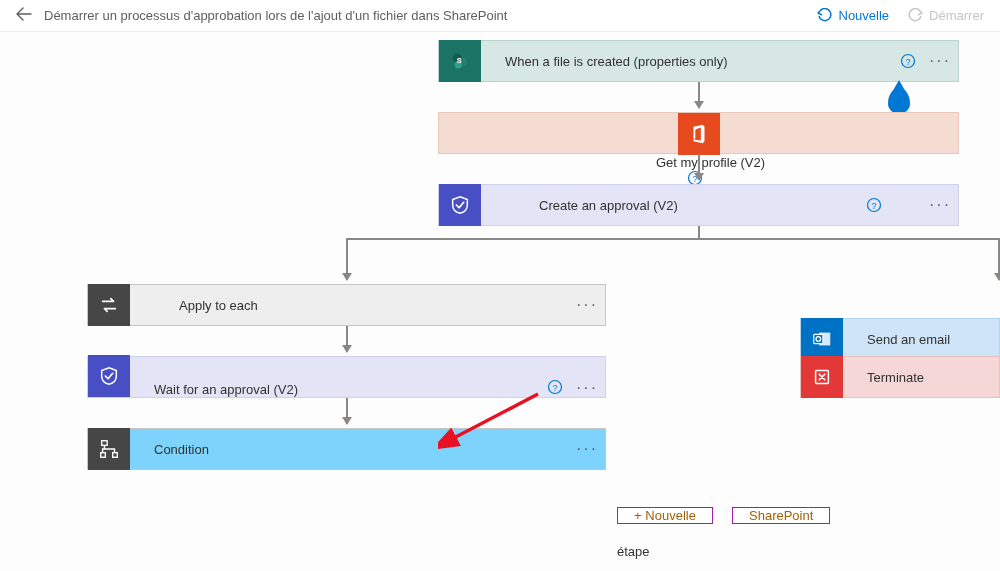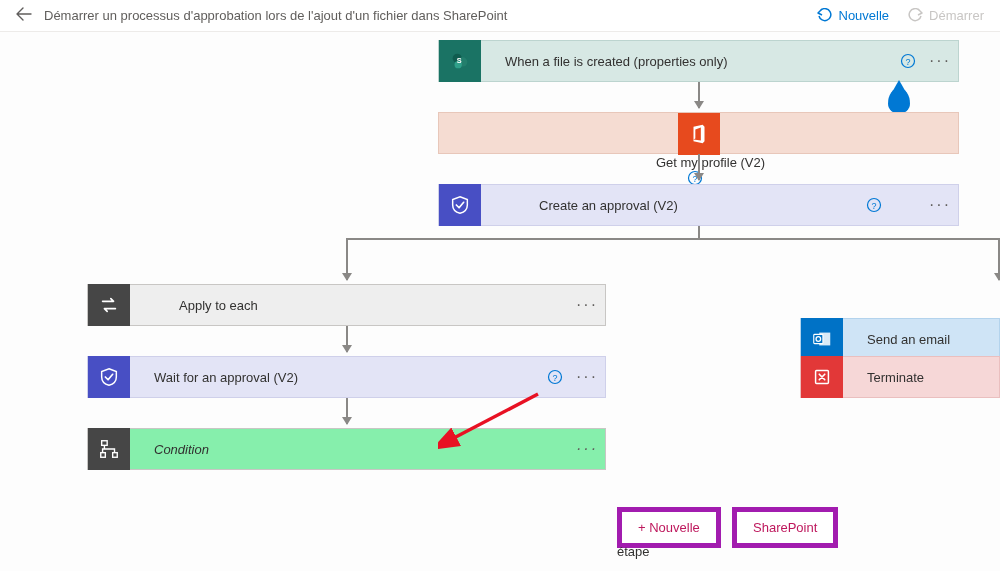--- a/index.html
+++ b/index.html
@@ -96,21 +96,21 @@
 
   
   .card.sharepoint { background: #d7e8e4; border-color: #bcd4cf; }
   .card.sharepoint .icon-box { background: #1a7364; }
   .card.office { background: #f5dcd2; border-color: #e8c7ba; flex-direction: column; }
   .card.office .icon-box { background: #e74a1e; }
   .card.approvals { background: #e3e4f6; border-color: #cfd0ea; }
   .card.approvals .icon-box { background: #484fc4; }
   .card.apply { background: #eeeeee; border-color: #c8c6c4; gap: 25px; }
   .card.apply .icon-box { background: #464646; }
-  .card.condition { background: #86efac; border-color: #c8c6c4; font-style: italic; }
+  .card.condition { background: #7dd3fc; border-color: #c8c6c4; }
   .card.condition .icon-box { background: #464646; }
   .card.outlook { background: #cfe4f6; border-color: #b3d3ed; }
   .card.outlook .icon-box { background: #0072c6; }
   .card.terminate { background: #f6d7d7; border-color: #eabfbf; }
   .card.terminate .icon-box { background: #e23838; }
   .card.wait { background: #e3e4f6; border-color: #cfd0ea; }
   .card.wait .icon-box { background: #484fc4; }
 
   
   .varrow {
@@ -158,25 +158,25 @@
 
   
   .red-arrow {
     position: absolute;
     pointer-events: none;
   }
 
   
   .footer-btn {
     position: absolute;
-    border: 5px solid #a21caf;
+    border: 1px solid #a21caf;
     background: #fff;
-    padding: 8px 16px;
-    font-size: 13px;
-    color: #be185d;
+    padding: 0 16px;
+    font-size: 13px;
+    color: #a16207;
     min-width: 96px;
     text-align: center;
     cursor: pointer;
   }
   .footer-sub {
     position: absolute;
     font-size: 13px;
     color: #323130;
     text-align: left;
   }
@@ -286,21 +286,21 @@
       <svg class="ic" viewBox="0 0 24 24">
           <path d="M5 8 H17 L14 5 M19 16 H7 L10 19" stroke="#fff" stroke-width="1.8" fill="none" stroke-linecap="round" stroke-linejoin="round"></path>
         </svg>
     </div>
     <div class="label">Apply to each</div>
     <div class="ellipsis">···</div>
   </div>
 
   <div class="varrow" style="left:346px; top:294px; height:26px;"></div>
 
-  <div class="card wait" style="left:87px; top:324px; width:519px;">
+  <div class="card wait" style="left:87px; top:324px; width:519px;align-items:flex-end;">
     <div class="icon-box">
       <svg class="ic" viewBox="0 0 24 24">
           <path d="M12 3 L20 6 V12 C20 17 16 20 12 21 C8 20 4 17 4 12 V6 Z" fill="none" stroke="#fff" stroke-width="1.6"></path>
           <path d="M8 12 L11 15 L16 9" fill="none" stroke="#fff" stroke-width="1.8" stroke-linecap="round" stroke-linejoin="round"></path>
         </svg>
     </div>
     <div class="label">Wait for an approval (V2)</div>
     <div class="info">
       <svg width="16" height="16" viewBox="0 0 16 16">
           <circle cx="8" cy="8" r="6.5" stroke="#0078d4" stroke-width="1.2" fill="none"></circle>

